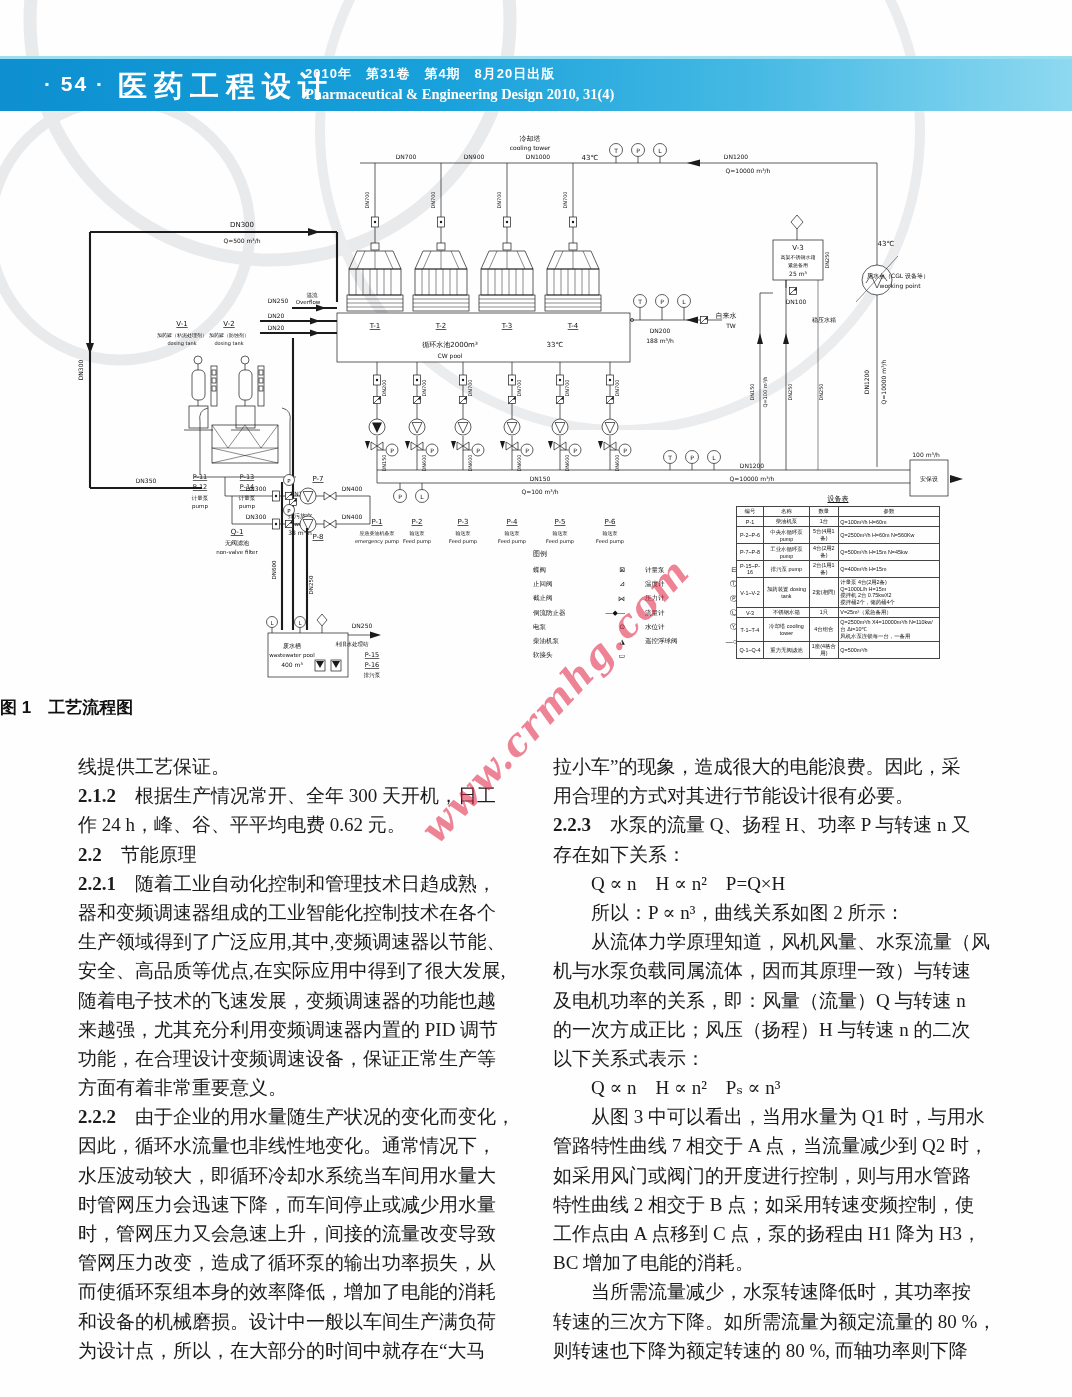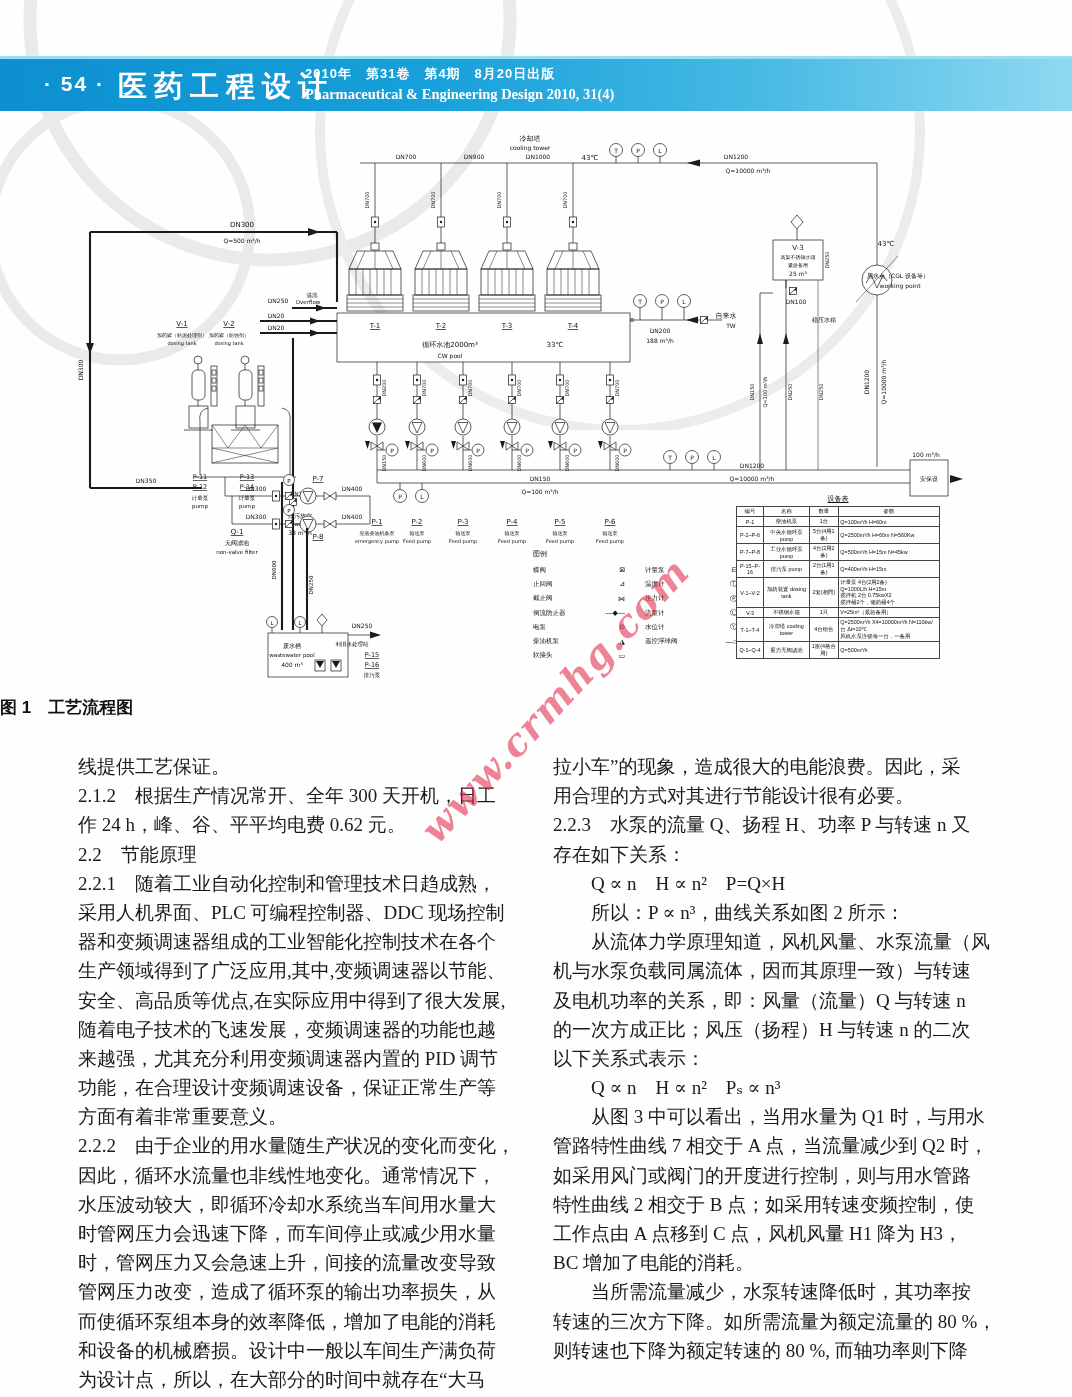--- a/index.html
+++ b/index.html
@@ -48,21 +48,21 @@
   
   #wm{position:absolute;left:430px;top:575px;width:250px;height:250px;z-index:6;pointer-events:none;}
   #wm span{position:absolute;left:50%;top:50%;transform:translate(-50%,-50%) rotate(-47deg);
            font-family:"DejaVu Serif",serif;font-style:italic;font-weight:bold;font-size:38px;
            letter-spacing:2px;color:rgba(222,30,60,0.55);white-space:nowrap;}
   
   .col{position:absolute;top:752px;width:458px;z-index:3;color:#1b1b1b;
        font-family:"Liberation Serif","DejaVu Serif",serif;font-size:19px;}
   #colL{left:78px;} #colR{left:553px;}
   .col .ln{height:29.2px;line-height:29.2px;white-space:nowrap;}
-  .col b{font-weight:normal;margin-top:44px;}
+  .col b{font-weight:bold;margin-top:44px;}
 </style>
 </head>
 <body>
 
 <svg id="decor" width="1072" height="430">
   <circle cx="270" cy="20" r="240" fill="none" stroke="#e9eaec" stroke-width="13"></circle>
   <circle cx="620" cy="130" r="300" fill="none" stroke="#ebecee" stroke-width="10"></circle>
   <circle cx="120" cy="230" r="130" fill="none" stroke="#e9eaec" stroke-width="11"></circle>
 </svg>
 <div class="decor-box"></div>
@@ -580,21 +580,20 @@
     <div class="ln"><b></b><span>线提供工艺保证。</span></div>
 
     <div class="ln"><b>2.1.2</b><span>　根据生产情况常开、全年 300 天开机，日工</span></div>
 
     <div class="ln"><b></b><span>作 24 h，峰、谷、平平均电费 0.62 元。</span></div>
 
     <div class="ln"><b>2.2</b><span>　节能原理</span></div>
 
     <div class="ln"><b>2.2.1</b><span>　随着工业自动化控制和管理技术日趋成熟，</span></div>
 
-    <div class="ln"><b></b><span>采用人机界面、PLC 可编程控制器、DDC 现场控制</span></div>
 
     <div class="ln"><b></b><span>器和变频调速器组成的工业智能化控制技术在各个</span></div>
 
     <div class="ln"><b></b><span>生产领域得到了广泛应用,其中,变频调速器以节能、</span></div>
 
     <div class="ln"><b></b><span>安全、高品质等优点,在实际应用中得到了很大发展,</span></div>
 
     <div class="ln"><b></b><span>随着电子技术的飞速发展，变频调速器的功能也越</span></div>
 
     <div class="ln"><b></b><span>来越强，尤其充分利用变频调速器内置的 PID 调节</span></div>
@@ -649,21 +648,21 @@
     <div class="ln"><b></b><span>　　Q ∝ n　H ∝ n²　Pₛ ∝ n³</span></div>
 
     <div class="ln"><b></b><span>　　从图 3 中可以看出，当用水量为 Q1 时，与用水</span></div>
 
     <div class="ln"><b></b><span>管路特性曲线 7 相交于 A 点，当流量减少到 Q2 时，</span></div>
 
     <div class="ln"><b></b><span>如采用风门或阀门的开度进行控制，则与用水管路</span></div>
 
     <div class="ln"><b></b><span>特性曲线 2 相交于 B 点；如采用转速变频控制，使</span></div>
 
-    <div class="ln"><b></b><span>工作点由 A 点移到 C 点，风机风量 H1 降为 H3，</span></div>
+    <div class="ln"><b></b><span>工作点由 A 点移到 C 点，泵的扬程由 H1 降为 H3，</span></div>
 
     <div class="ln"><b></b><span>BC 增加了电能的消耗。</span></div>
 
     <div class="ln"><b></b><span>　　当所需流量减少，水泵转速降低时，其功率按</span></div>
 
     <div class="ln"><b></b><span>转速的三次方下降。如所需流量为额定流量的 80 %，</span></div>
 
     <div class="ln"><b></b><span>则转速也下降为额定转速的 80 %, 而轴功率则下降</span></div>
   </div>
 

